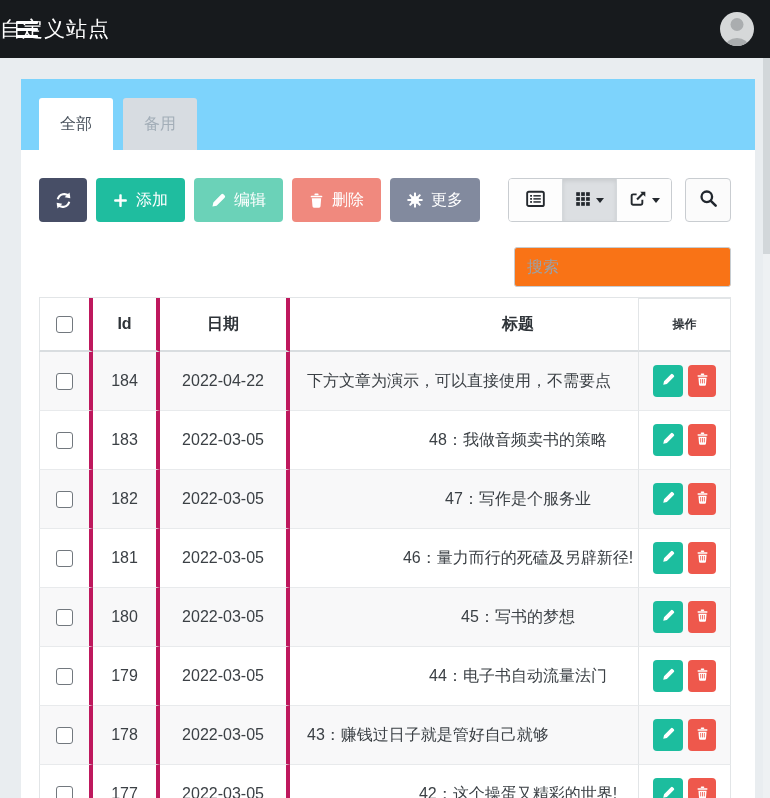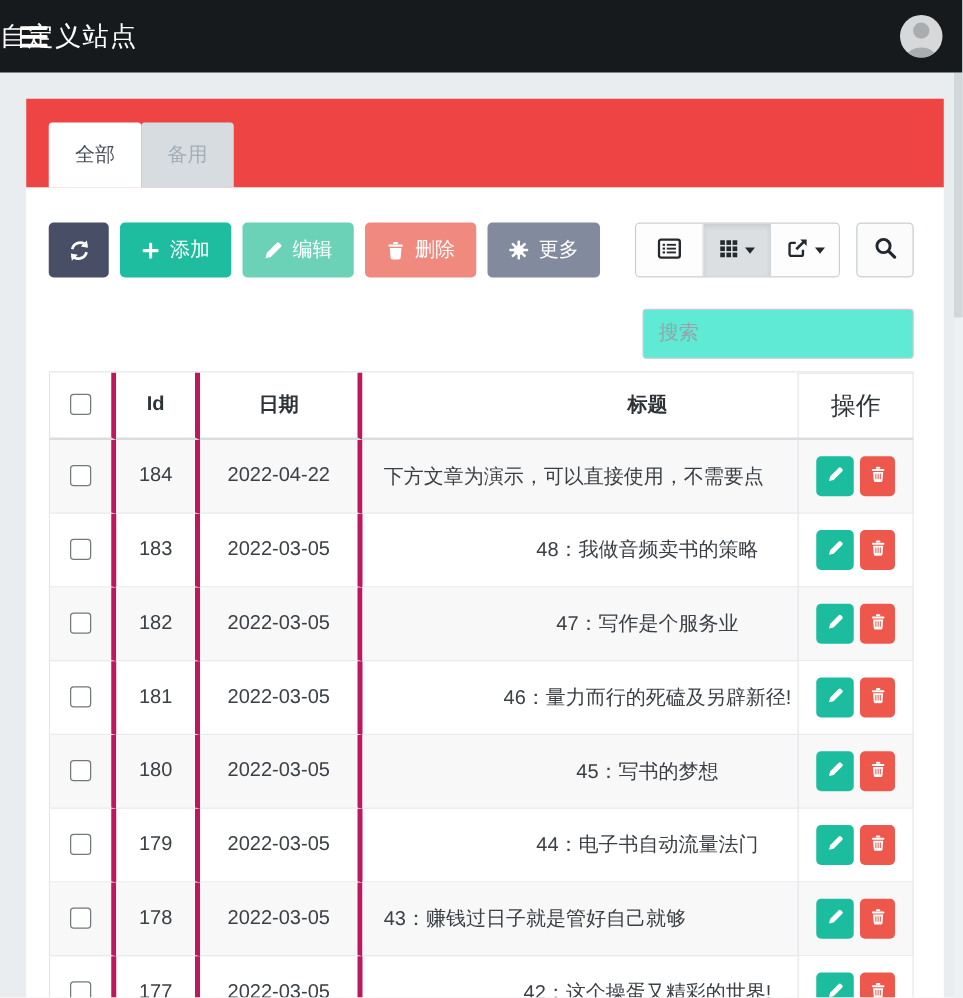--- a/index.html
+++ b/index.html
@@ -32,22 +32,22 @@
   .avatar .body { position:absolute; left:50%; bottom:-10px; transform:translateX(-50%);
     width:24px; height:18px; border-radius:50% 50% 0 0; background:#aaadaf; }
 
   
   .pagescroll { position:fixed; right:0; top:58px; bottom:0; width:7px; background:#eef1f3; }
   .pagescroll .thumb { position:absolute; top:0; left:0; width:7px; height:196px; background:#d2d7da; }
 
   
   .shell { margin:21px 15px 0 21px; width:734px; }
   .tabstrip {
-    background:#ef4444; height:71px; padding:19px 18px 0 18px;
-    display:flex; align-items:center;
+    background:#7dd3fc; height:71px; padding:19px 18px 0 18px;
+    display:flex; gap:10px; align-items:center;
   }
   .tab {
     height:52px; padding:0 21px; display:flex; align-items:center;
     background:#d7dce1; color:#a3aeb8; font-size:16px;
     border-radius:3px 3px 0 0; cursor:pointer; white-space:nowrap;
   }
   .tab.active { background:#ffffff; color:#47505a; }
 
   
   .card { background:#fff; height:648px; padding:28px 24px 0 18px; }
@@ -80,21 +80,21 @@
   .search-btn {
     width:46px; height:44px; margin-left:13px; background:#fbfbfb;
     border:1px solid #c9cdd1; border-radius:4px;
     display:flex; align-items:center; justify-content:center; cursor:pointer;
   }
 
   
   .search-row { display:flex; justify-content:flex-end; margin-top:25px; }
   .search-input {
     width:217px; height:40px; border:1px solid #c6ccd1; border-radius:3px;
-    padding:0 12px; font-size:16px; color:#333; font-family:inherit; background:#5eead4;
+    padding:0 12px; font-size:16px; color:#333; font-family:inherit; background:#f97316;
   }
   .search-input::placeholder { color:#9aa2a9; }
 
   
   .table-wrap {
     position:relative; margin-top:10px; width:692px; height:501px;
     overflow:hidden; border-top:1px solid #e2e5e7;
   }
   table { border-collapse:separate; border-spacing:0; table-layout:fixed; width:711px; }
   col.c-check { width:54px; } col.c-id { width:67px; } col.c-date { width:130px; } col.c-title { width:460px; }
@@ -109,21 +109,21 @@
   td.clipped { text-align:left; padding-left:17px; }
 
   .cb {
     display:inline-block; width:17px; height:17px; border:1px solid #72787e;
     border-radius:3px; background:#fff; vertical-align:middle; cursor:pointer;
   }
 
   
   .actions { position:absolute; top:0; right:0; width:93px; height:100%; }
   .actions .hd {
-    height:54px; background:#fff; font-weight:normal; font-size:20px; color:#2e3338;
+    height:54px; background:#fff; font-weight:bold; font-size:12px; color:#2e3338;
     border:1px solid #e2e5e7; border-bottom:2px solid #d9dde0;
     display:flex; align-items:center; justify-content:center;
   }
   .actions .cell {
     height:59px; background:#fff;
     border-left:1px solid #e2e5e7; border-right:1px solid #e2e5e7; border-bottom:1px solid #e8eaec;
     display:flex; align-items:center; justify-content:center; gap:5px;
   }
   .actions .cell.odd { background:#f8f8f9; }
   .icon-btn {

